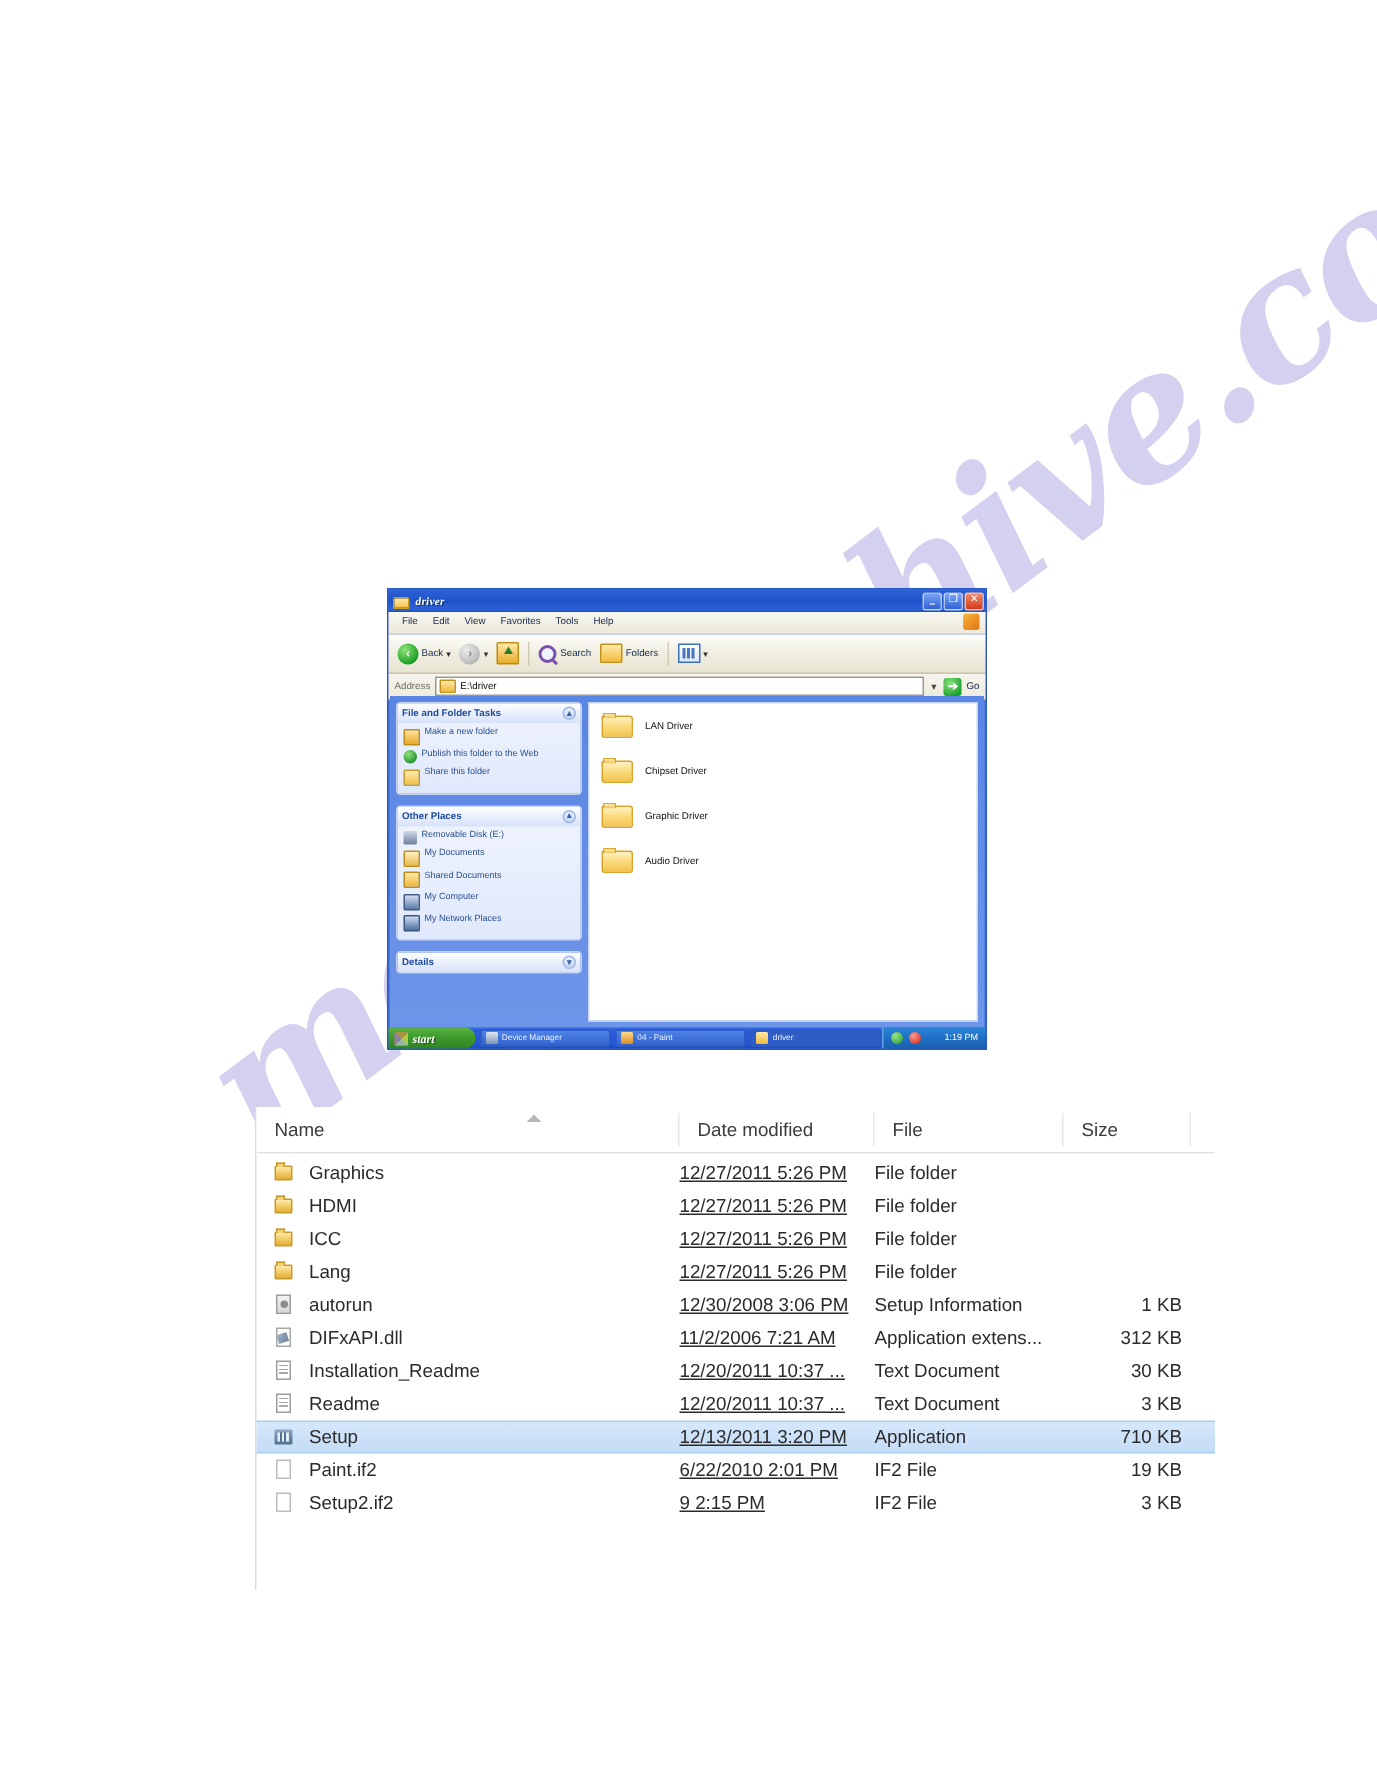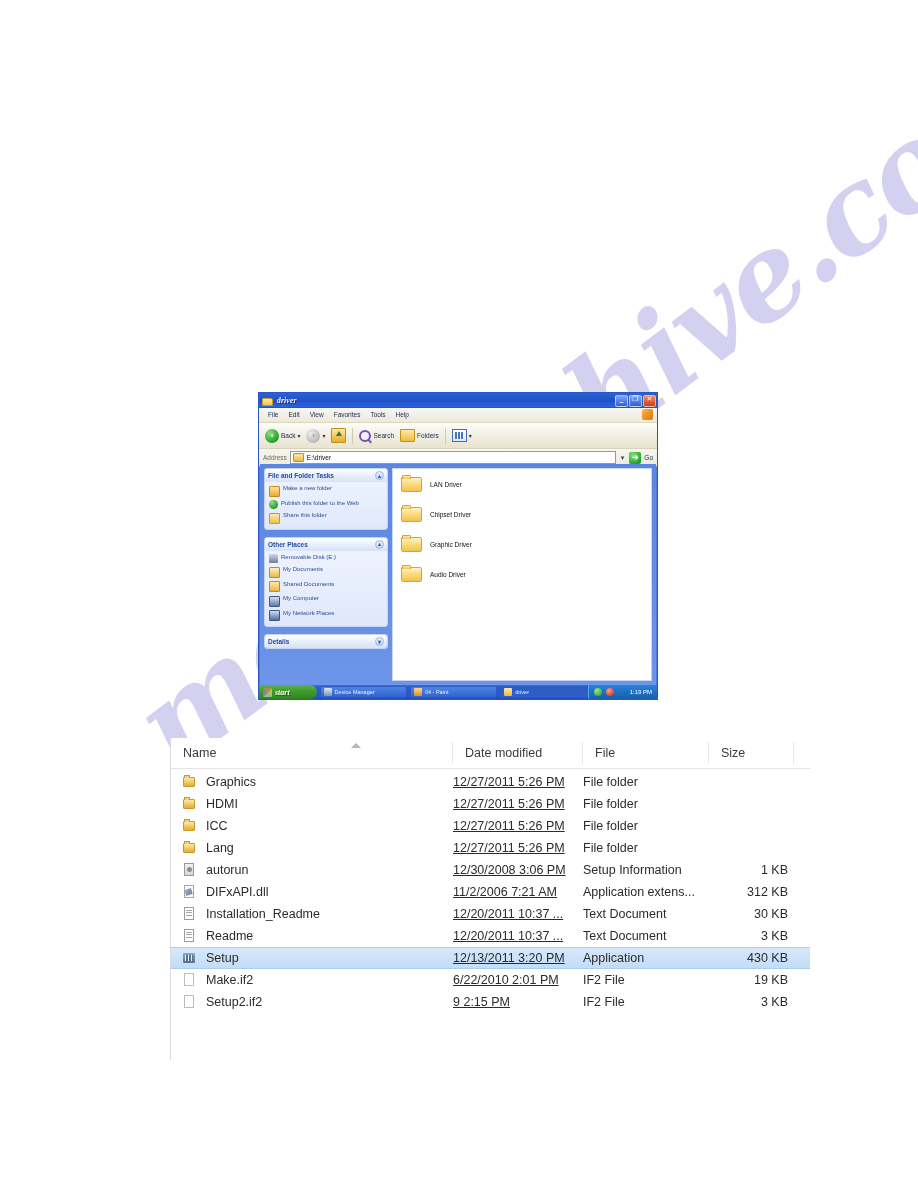--- a/index.html
+++ b/index.html
@@ -861,27 +861,27 @@
         <span class="cell-size">3 KB</span>
       </div>
 
       <div class="w7-row selected">
         <span class="cell-name">
           <span class="w7-ico app"></span>
           <span>Setup</span>
         </span>
         <span class="cell-date">12/13/2011 3:20 PM</span>
         <span class="cell-type">Application</span>
-        <span class="cell-size">430 KB</span>
+        <span class="cell-size">710 KB</span>
       </div>
 
       <div class="w7-row">
         <span class="cell-name">
           <span class="w7-ico blank"></span>
-          <span>Make.if2</span>
+          <span>Paint.if2</span>
         </span>
         <span class="cell-date">6/22/2010 2:01 PM</span>
         <span class="cell-type">IF2 File</span>
         <span class="cell-size">19 KB</span>
       </div>
 
       <div class="w7-row">
         <span class="cell-name">
           <span class="w7-ico blank"></span>
           <span>Setup2.if2</span>

